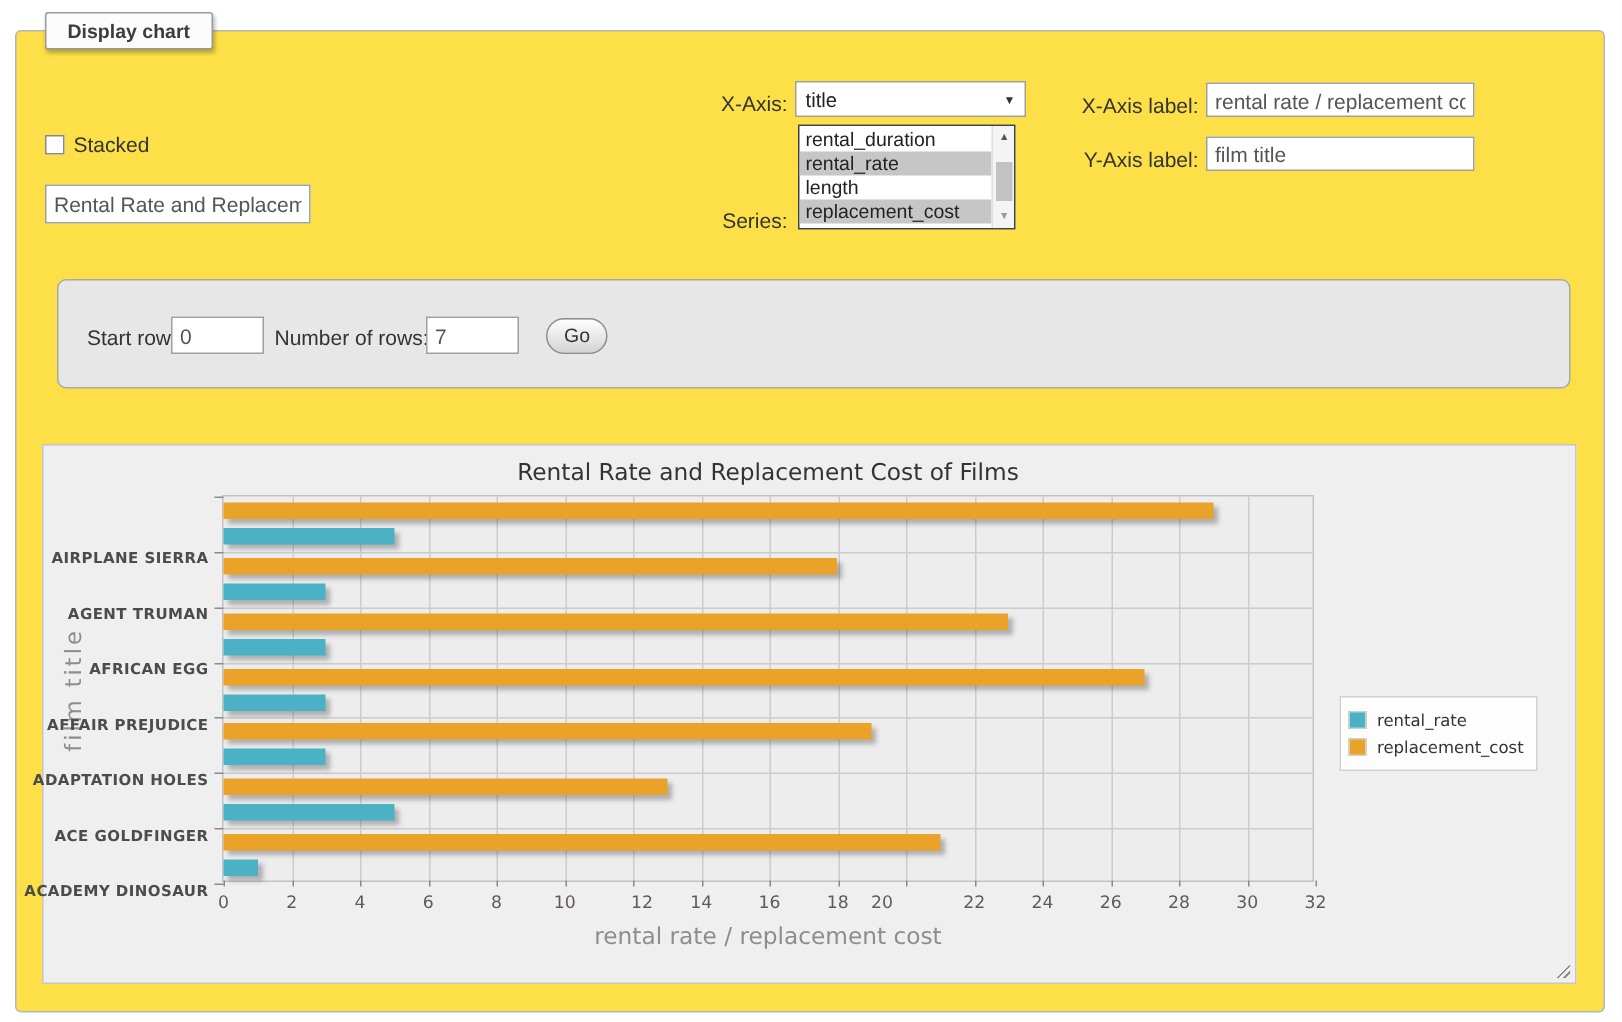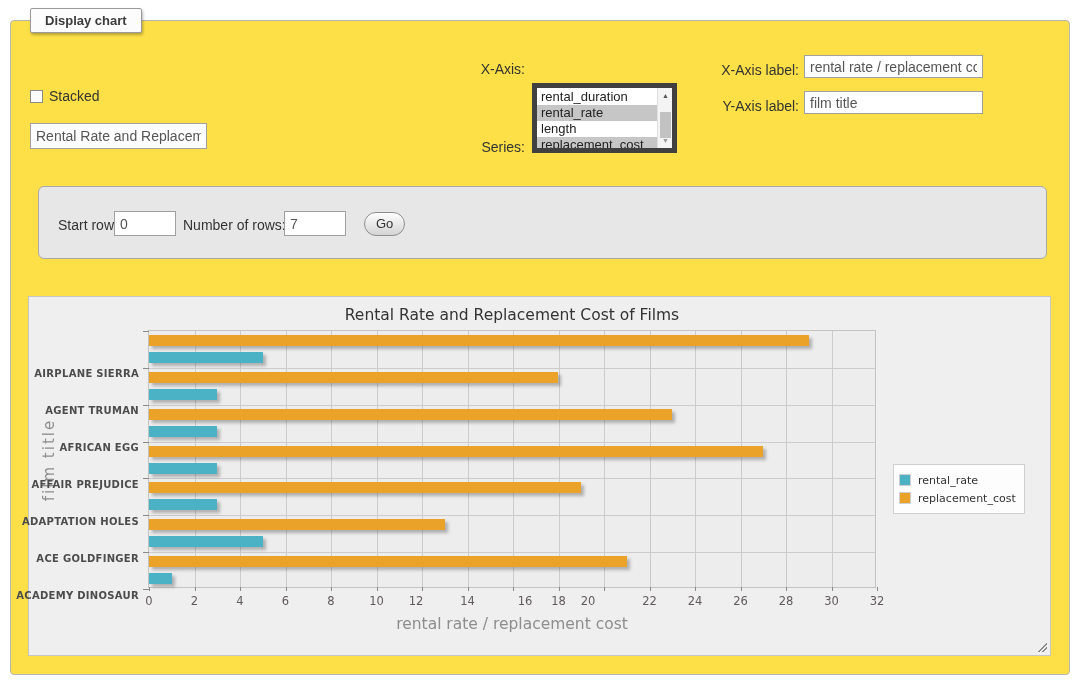--- a/index.html
+++ b/index.html
@@ -49,21 +49,21 @@
   .select-box {
     position:absolute; left:519px; top:33px; width:154px; height:24px;
     background:#fff; border:1px solid #a0a0a0; display:flex; align-items:center;
     font-size:13.5px; color:#222; padding:0 6px; cursor:default;
   }
   .select-box .select-value { flex:1; }
   .select-arrow { font-size:8px; color:#333; }
   
   .series-select {
     position:absolute; left:521px; top:62px; width:145px; height:70px;
-    background:#fff; border:5px solid #404040; overflow:hidden;
+    background:#fff; border:1px solid #404040; overflow:hidden;
   }
   .series-options { position:absolute; left:0; top:1px; right:15px; }
   .series-option { height:16px; line-height:16px; font-size:13px; color:#222; padding-left:4px; white-space:nowrap; }
   .series-option.selected { background:#c6c6c6; }
   .series-scrollbar { position:absolute; right:0; top:0; bottom:0; width:15px; background:#f4f4f4; border-left:1px solid #e0e0e0; }
   .scroll-btn { position:absolute; left:0; width:15px; height:15px; text-align:center; font-size:7px; color:#555; line-height:15px; }
   .scroll-up { top:0; } .scroll-down { bottom:0; color:#9a9a9a; }
   .scroll-thumb { position:absolute; left:2px; top:24px; width:11px; height:26px; background:#c2c2c2; }
   
   .rows-panel {
@@ -136,20 +136,24 @@
 
 
   <div class="stacked-row">
     <span class="checkbox"></span>
     <span>Stacked</span>
   </div>
 
   <input class="text-field chart-title-input" value="Rental Rate and Replacement Cost of Films" style="">
 
   <div class="field-label lbl-xaxis">X-Axis:</div>
+  <div class="select-box">
+    <span class="select-value">title</span>
+    <span class="select-arrow">▼</span>
+  </div>
 
   <div class="field-label lbl-series">Series:</div>
   <div class="series-select">
     <div class="series-options">
       <div class="series-option">rental_duration</div>
       <div class="series-option selected">rental_rate</div>
       <div class="series-option">length</div>
       <div class="series-option selected">replacement_cost</div>
     </div>
     <div class="series-scrollbar">
@@ -188,27 +192,27 @@
         <div class="xtickmark" style="left: 136.5px;"></div>
         <div class="xticklabel" style="left: 121.5px;">6</div>
         <div class="vgrid" style="left: 182px;"></div>
         <div class="xtickmark" style="left: 182px;"></div>
         <div class="xticklabel" style="left: 167px;">8</div>
         <div class="vgrid" style="left: 227.5px;"></div>
         <div class="xtickmark" style="left: 227.5px;"></div>
         <div class="xticklabel" style="left: 212.5px;">10</div>
         <div class="vgrid" style="left: 273px;"></div>
         <div class="xtickmark" style="left: 273px;"></div>
-        <div class="xticklabel" style="left: 252px;">12</div>
+        <div class="xticklabel" style="left: 264px;">12</div>
         <div class="vgrid" style="left: 318.5px;"></div>
         <div class="xtickmark" style="left: 318.5px;"></div>
         <div class="xticklabel" style="left: 303.5px;">14</div>
         <div class="vgrid" style="left: 364px;"></div>
         <div class="xtickmark" style="left: 364px;"></div>
-        <div class="xticklabel" style="left: 349px; margin-left: 12px;">16</div>
+        <div class="xticklabel" style="left: 349px;">16</div>
         <div class="vgrid" style="left: 409.5px;"></div>
         <div class="xtickmark" style="left: 409.5px;"></div>
         <div class="xticklabel" style="left: 394.5px;">18</div>
         <div class="vgrid" style="left: 455px;"></div>
         <div class="xtickmark" style="left: 455px;"></div>
         <div class="xticklabel" style="left: 424px;">20</div>
         <div class="vgrid" style="left: 500.5px;"></div>
         <div class="xtickmark" style="left: 500.5px;"></div>
         <div class="xticklabel" style="left: 485.5px;">22</div>
         <div class="vgrid" style="left: 546px;"></div>

